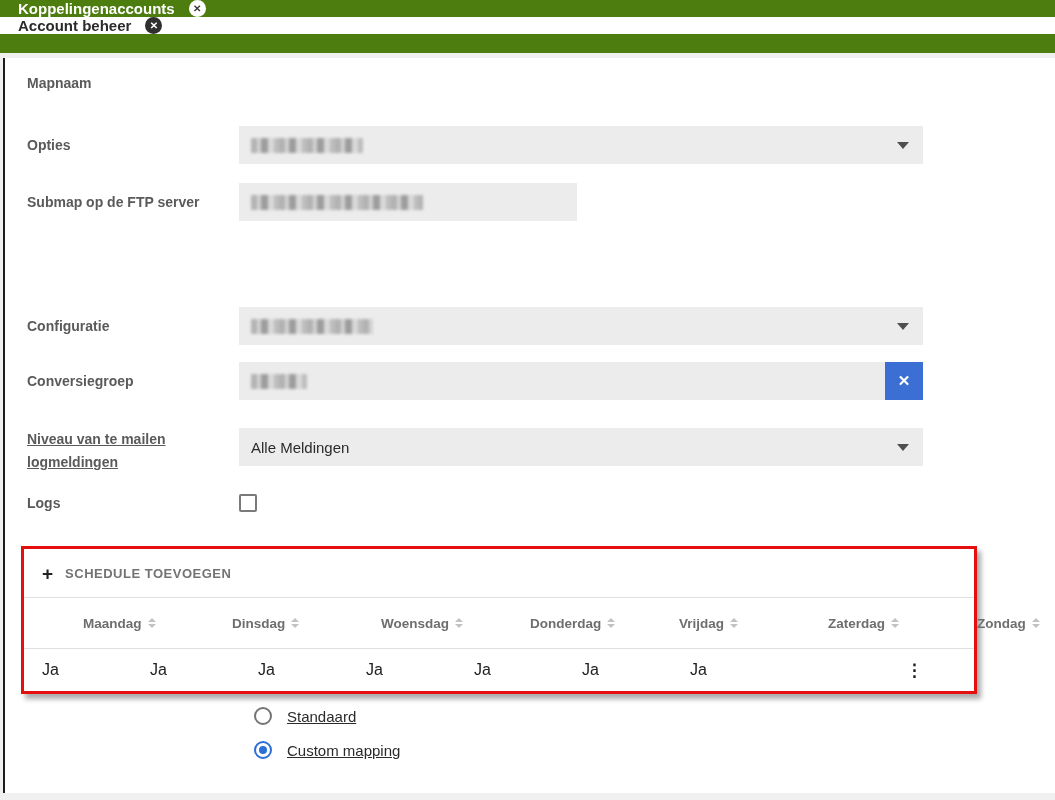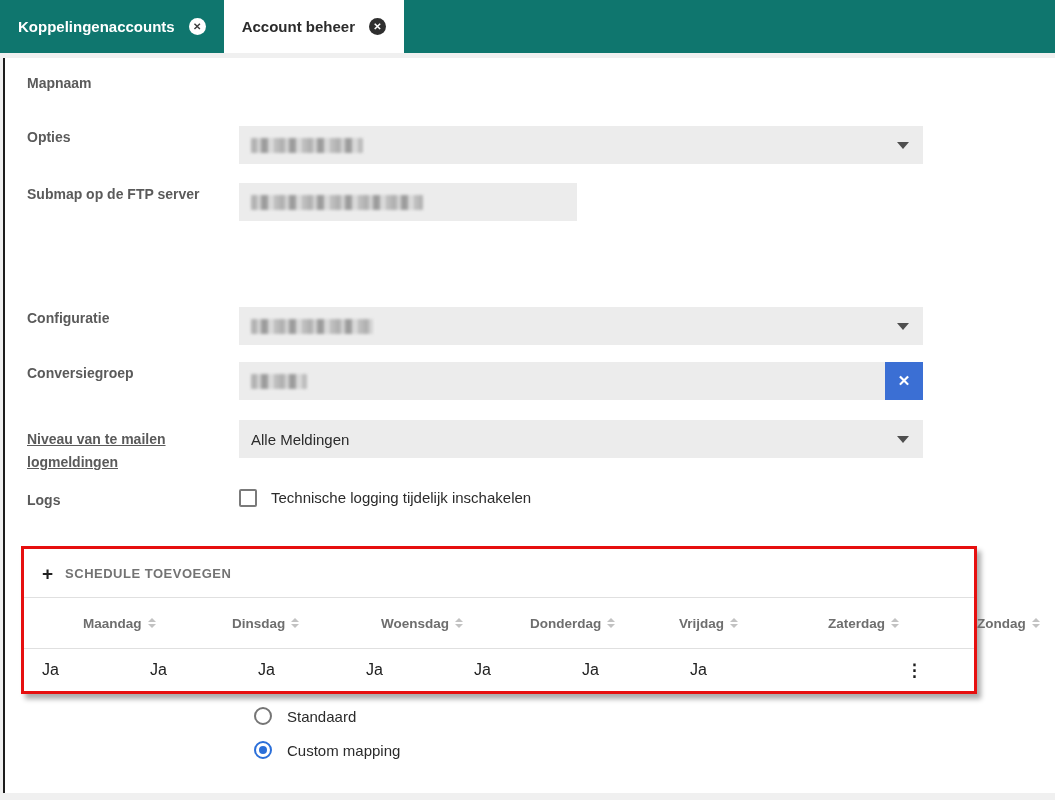--- a/index.html
+++ b/index.html
@@ -8,42 +8,42 @@
     font-family:"Liberation Sans", sans-serif;
     background:#f0f0f0;
     position:relative;
     overflow:hidden;
     color:#212121;
   }
 
   
   .tabbar {
     position:absolute; top:0; left:0; right:0; height:53px;
-    background:#0f766e; display:flex; align-items:stretch;
+    background:#4d7c0f; display:flex; align-items:stretch;flex-direction:column;
   }
   .tab {
     display:flex; align-items:center; gap:14px;
     padding:0 18px; font-size:15px; font-weight:bold;
     color:#fff; cursor:pointer; white-space:nowrap;
   }
   .tab.active { background:#fff; color:#2b2b2b; }
   .tab-close {
     width:17px; height:17px; border-radius:50%;
     display:flex; align-items:center; justify-content:center;
     font-size:10px; font-weight:bold; line-height:1;
   }
   .tab:not(.active) .tab-close { background:#fff; color:#3b3b3b; }
   .tab.active .tab-close { background:#2f2f2f; color:#fff; }
 
   
   .card {
     position:absolute; top:58px; left:3px; right:0; height:735px;
     background:#fff; border-left:2px solid #1c1c1c;
   }
-  .row { position:absolute; left:22px; right:8px; display:flex; }
+  .row { position:absolute; left:22px; right:8px; display:flex; align-items:center; }
   .flabel {
     width:212px; flex:0 0 212px; font-size:14px; font-weight:bold;
     color:#5a5a5a; line-height:23px;
   }
   .flabel.twoline { align-self:flex-start; margin-top:8px; }
   .finput {
     background:#ececec; height:38px; display:flex; align-items:center;
     padding:0 12px; font-size:15px; color:#2b2b2b; position:relative;
   }
   .w-full { width:684px; }
@@ -105,21 +105,21 @@
   .radio-row { display:flex; align-items:center; height:34px; cursor:pointer; }
   .radio-circle {
     width:18px; height:18px; border-radius:50%; border:2px solid #757575;
     margin-right:15px; flex:0 0 18px; position:relative; background:#fff;
   }
   .radio-row.selected .radio-circle { border-color:#2b6fd9; }
   .radio-row.selected .radio-circle::after {
     content:""; position:absolute; left:3px; top:3px; width:8px; height:8px;
     border-radius:50%; background:#2b6fd9;
   }
-  .radio-label { font-size:15px; color:#2b2b2b; }
+  .radio-label { font-size:15px; color:#2b2b2b;text-decoration:underline; }
 </style>
 </head>
 <body>
 
 <div class="tabbar">
   <div class="tab">
     <span>Koppelingenaccounts</span>
     <span class="tab-close">✕</span>
   </div>
   <div class="tab active">
@@ -172,21 +172,20 @@
     <div class="flabel twoline" style="width:180px;flex-basis:180px;margin-right:32px;text-decoration:underline;">Niveau van te mailen logmeldingen</div>
     <div class="finput w-full">
       <span>Alle Meldingen</span>
       <span class="caret"></span>
     </div>
   </div>
 
   <div class="row" style="top:431px;height:28px;">
     <div class="flabel">Logs</div>
     <span class="checkbox"></span>
-    <span class="chk-label">Technische logging tijdelijk inschakelen</span>
   </div>
 
   <div class="schedule-box">
 
     <div class="sched-add">
       <span class="plus-icon">+</span>
       <span class="sched-add-label">SCHEDULE TOEVOEGEN</span>
     </div>
 
     <div class="sched-head">

